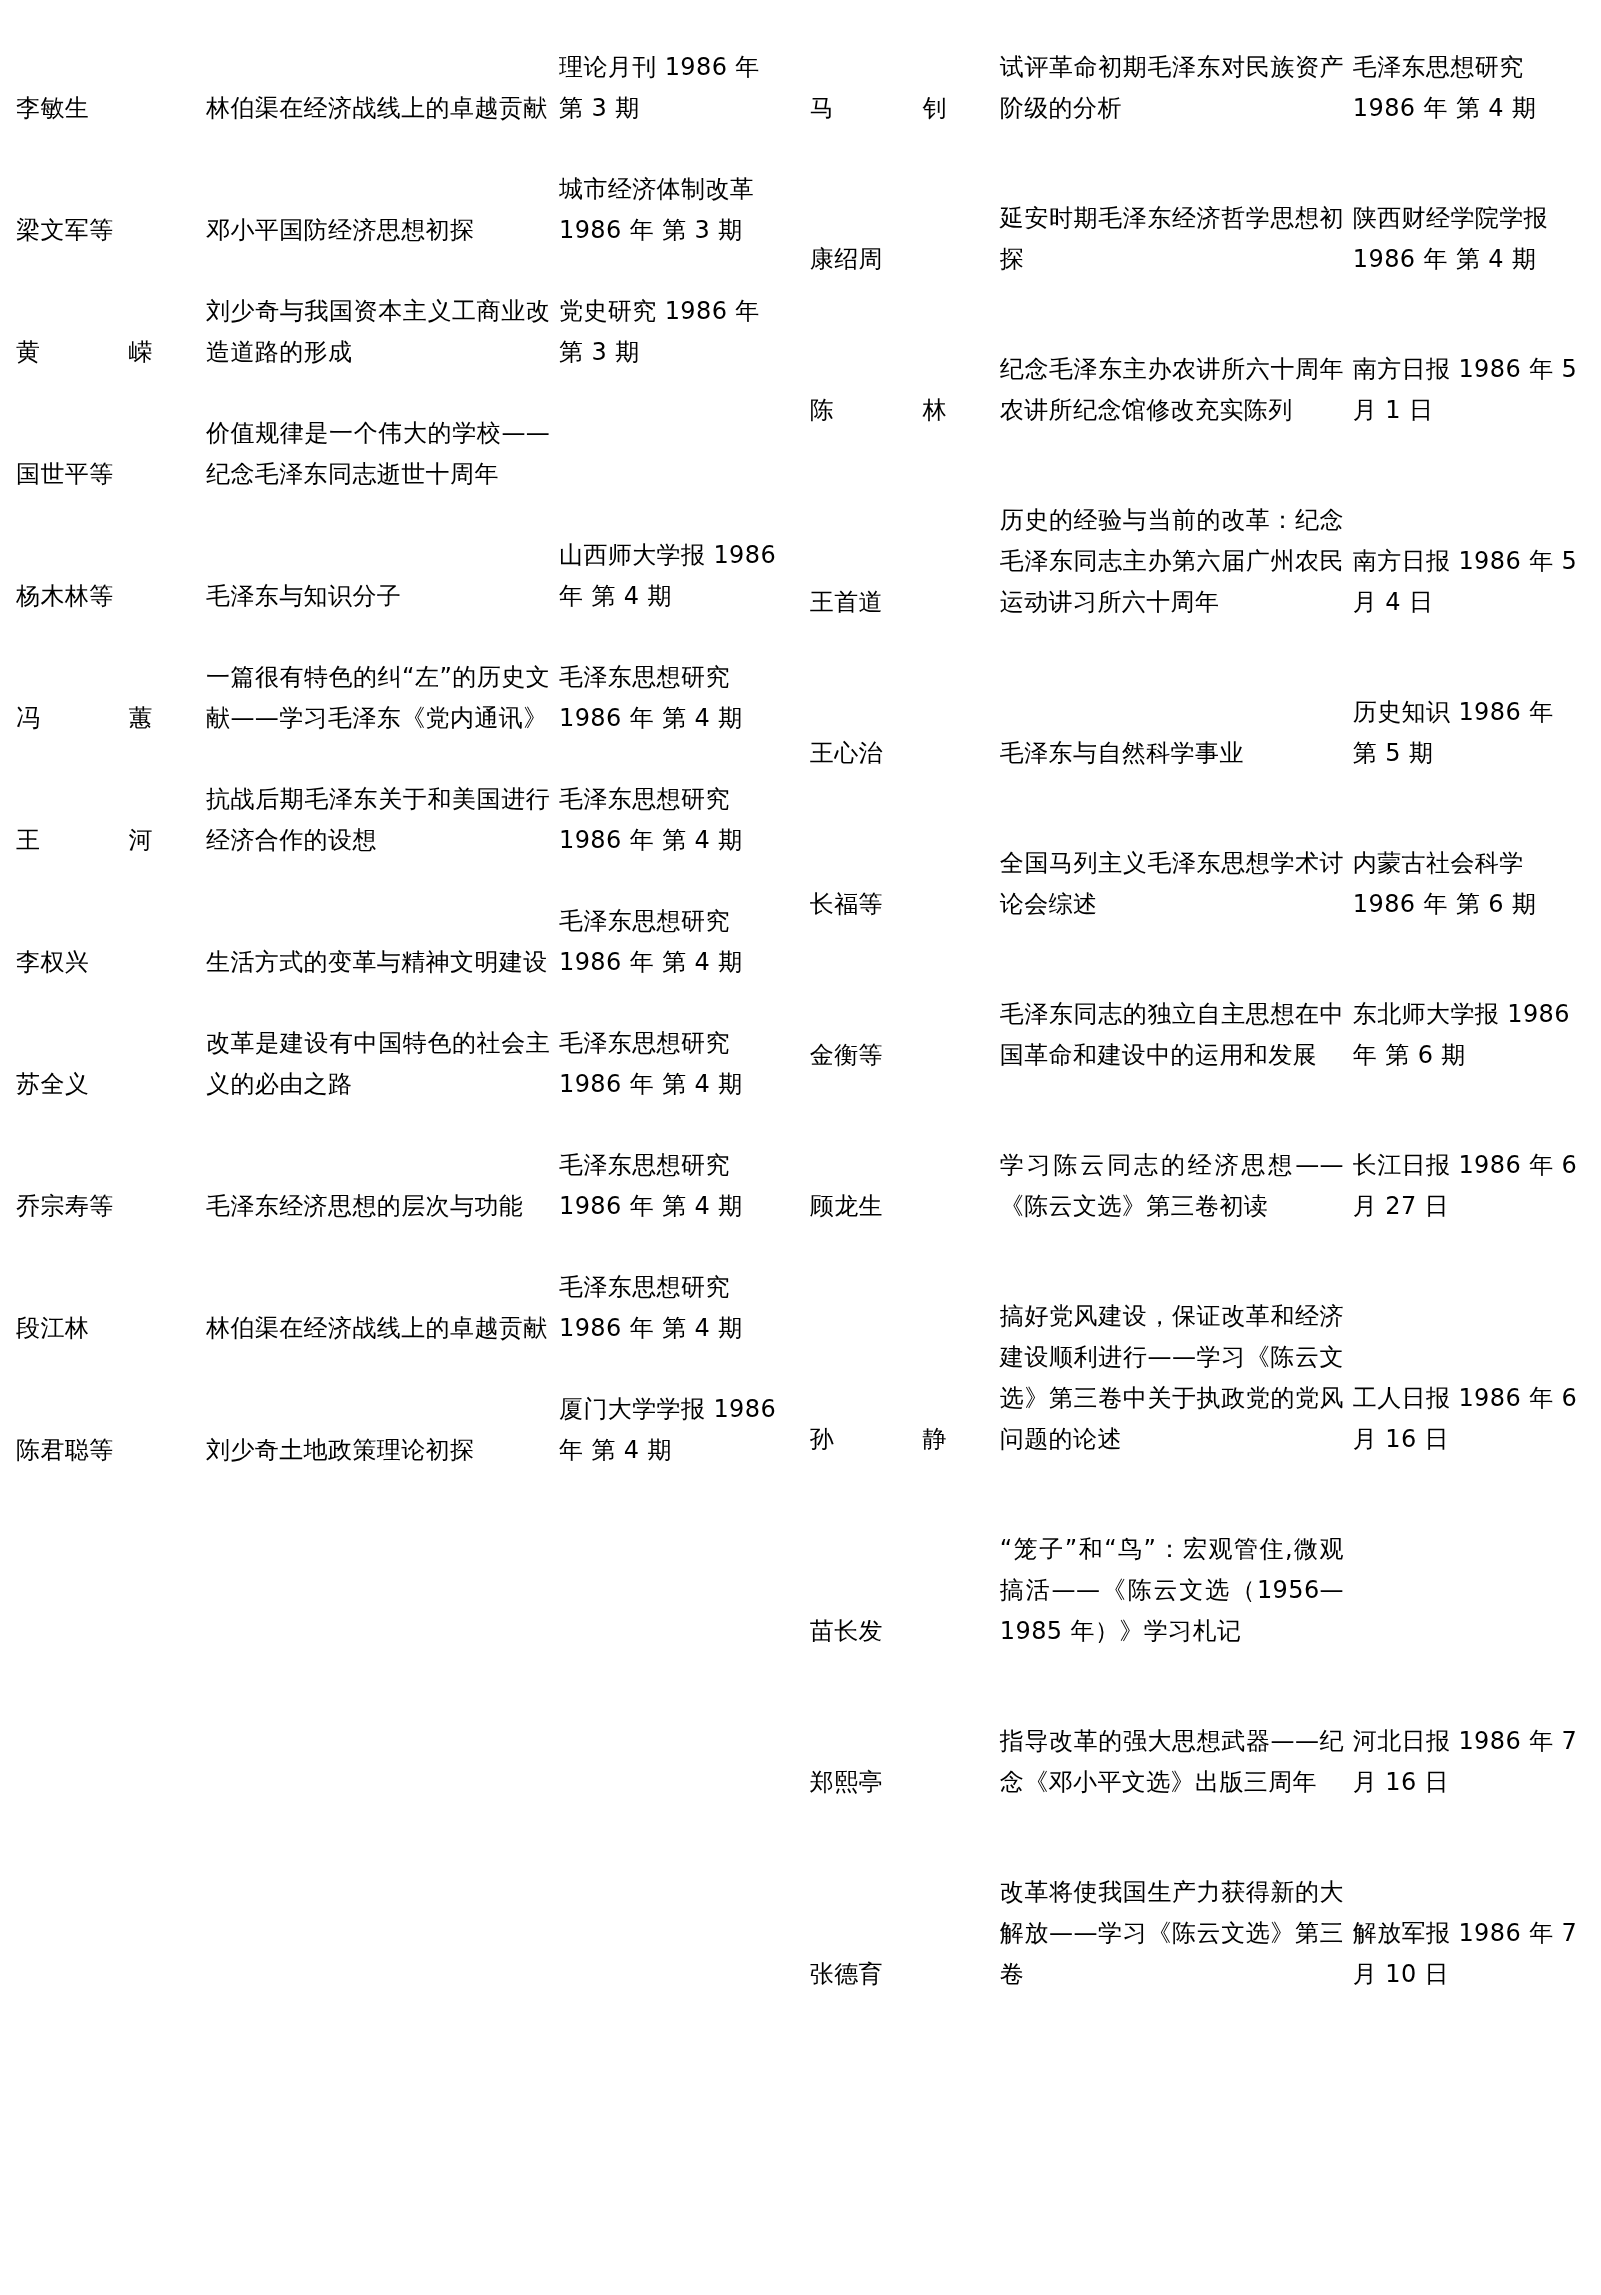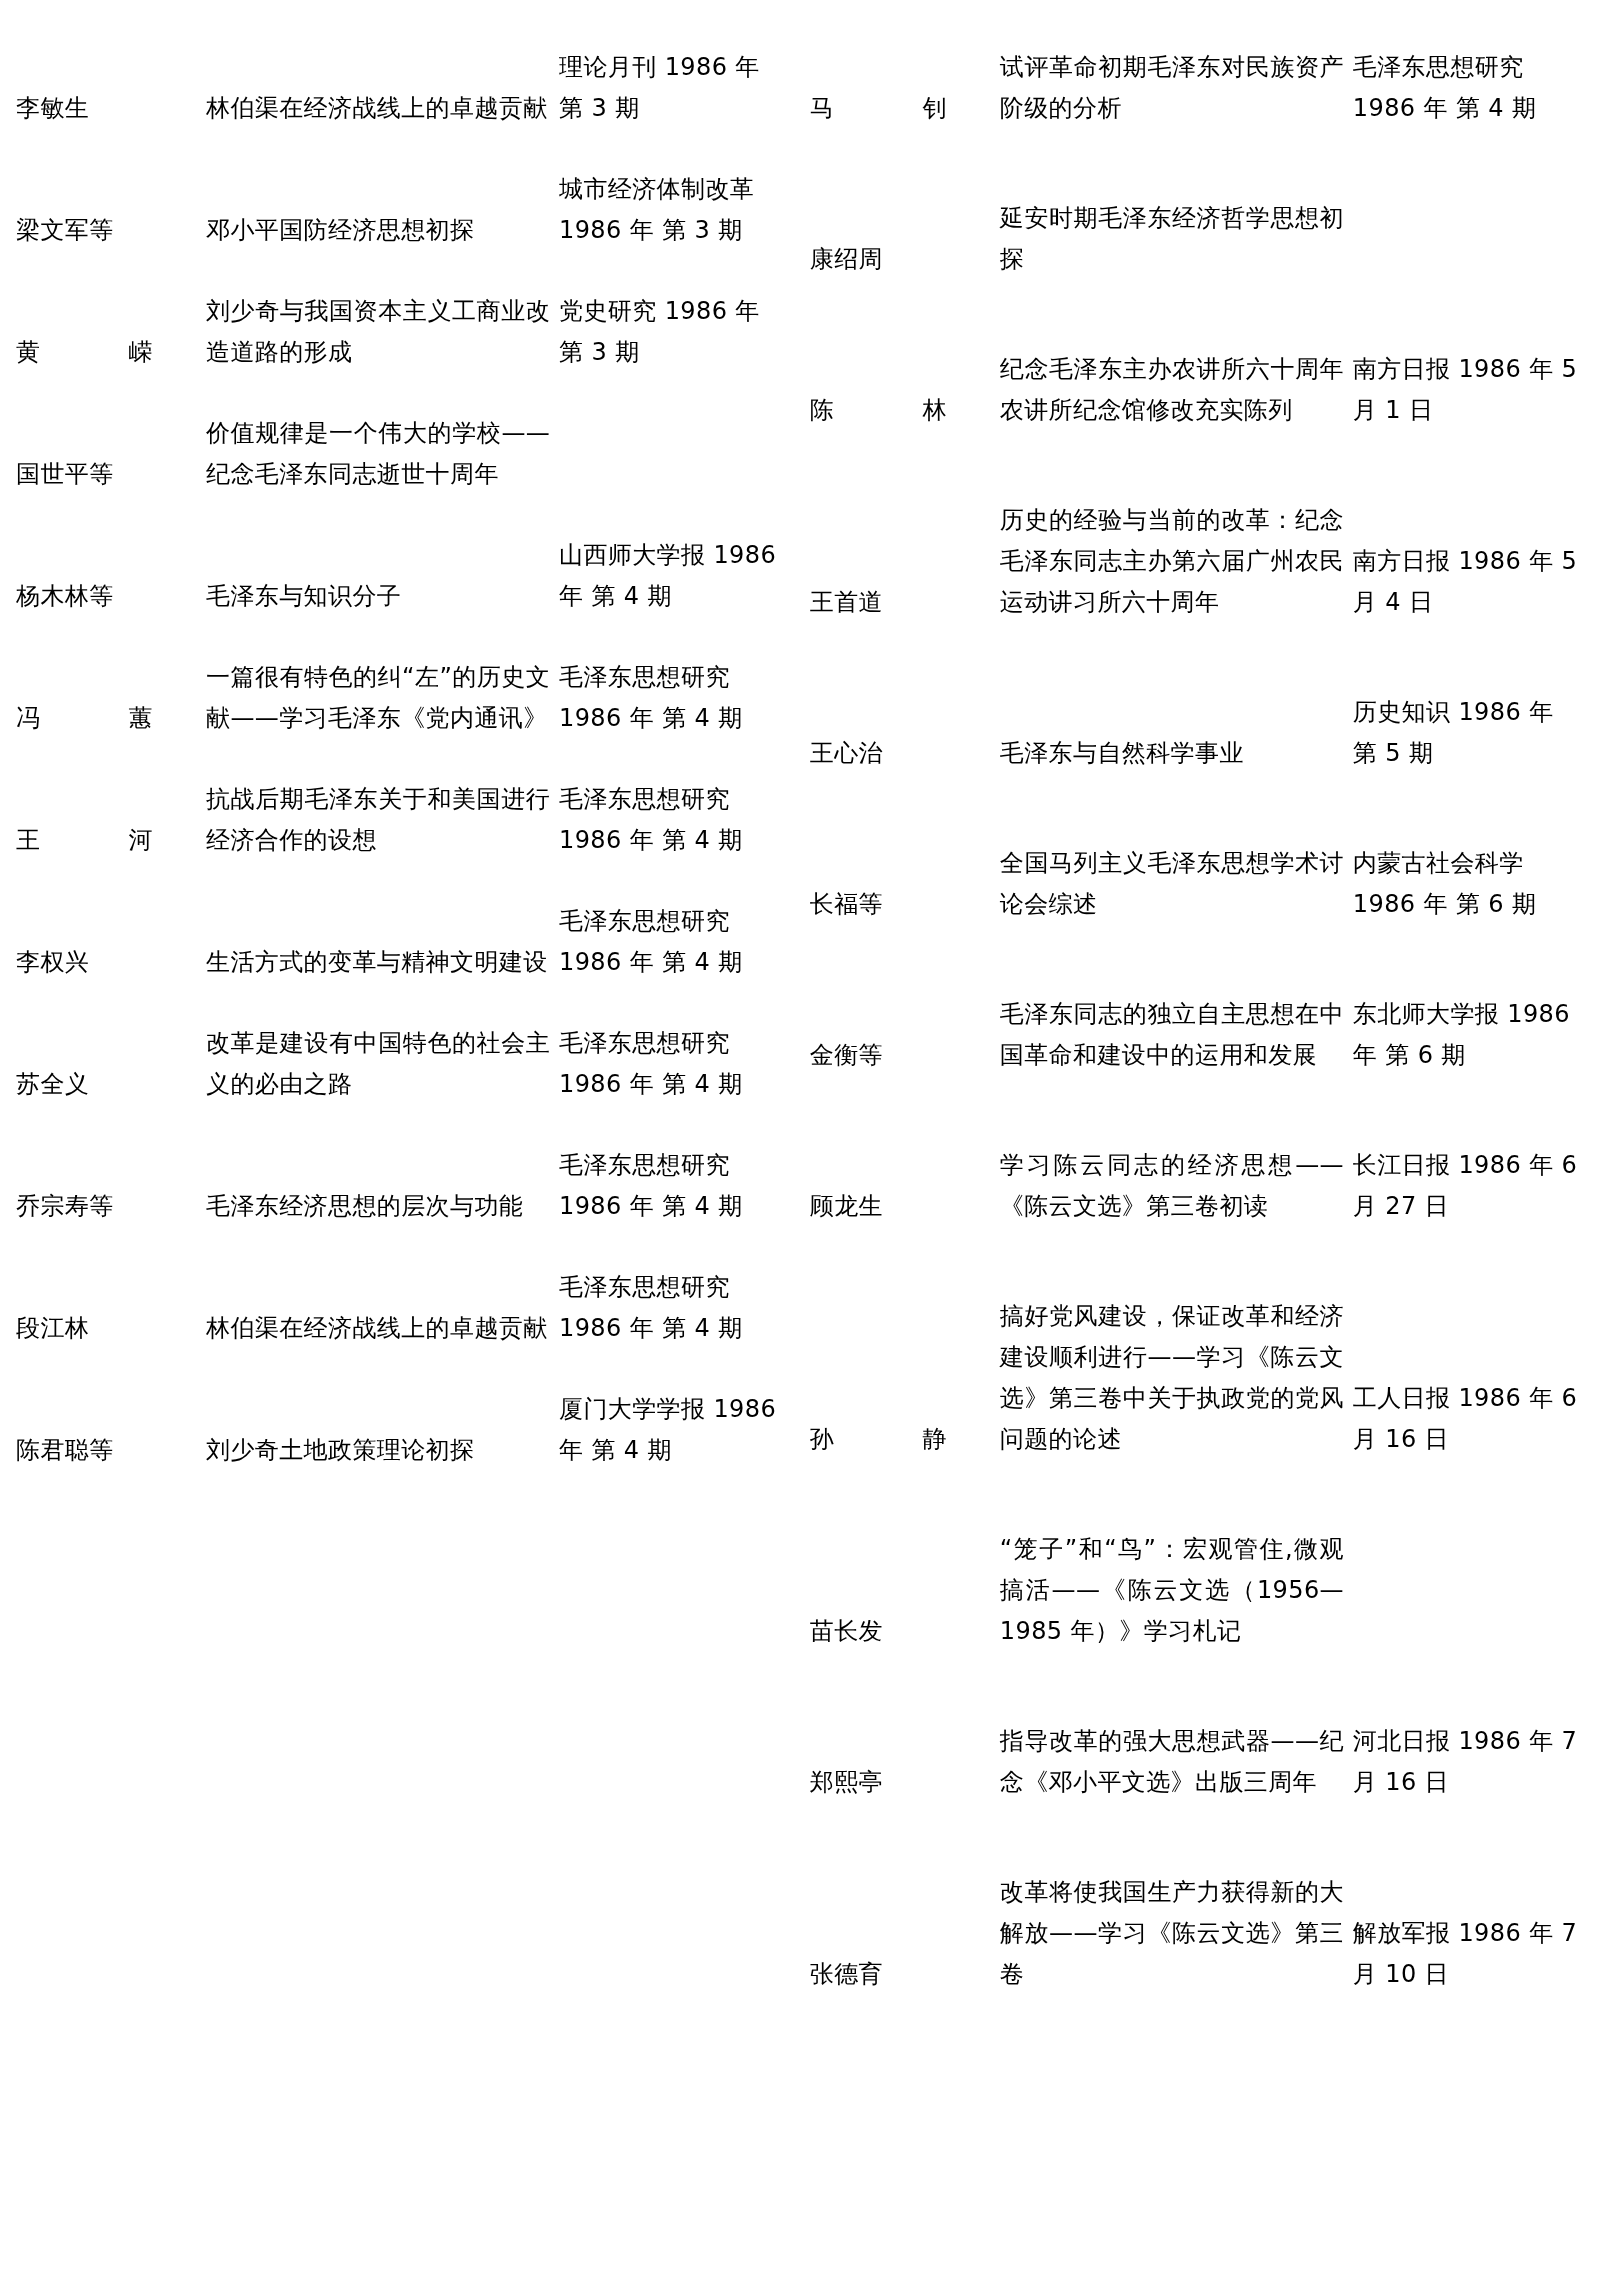--- a/index.html
+++ b/index.html
@@ -179,20 +179,22 @@
       <div class="entry">
         <div class="cell cell-author"><span class="spaced">马　钊</span></div>
         <div class="cell cell-title flow">试评革命初期毛泽东对民族资产阶级的分析</div>
         <div class="cell cell-source lineblock">毛泽东思想研究
 1986 年 第 4 期</div>
       </div>
 
       <div class="entry">
         <div class="cell cell-author">康绍周</div>
         <div class="cell cell-title flow">延安时期毛泽东经济哲学思想初探</div>
+        <div class="cell cell-source lineblock">陕西财经学院学报
+1986 年 第 4 期</div>
       </div>
 
       <div class="entry">
         <div class="cell cell-author"><span class="spaced">陈　林</span></div>
         <div class="cell cell-title flow">纪念毛泽东主办农讲所六十周年农讲所纪念馆修改充实陈列</div>
         <div class="cell cell-source lineblock">南方日报
 1986 年 5 月 1 日</div>
       </div>
 
       <div class="entry">

